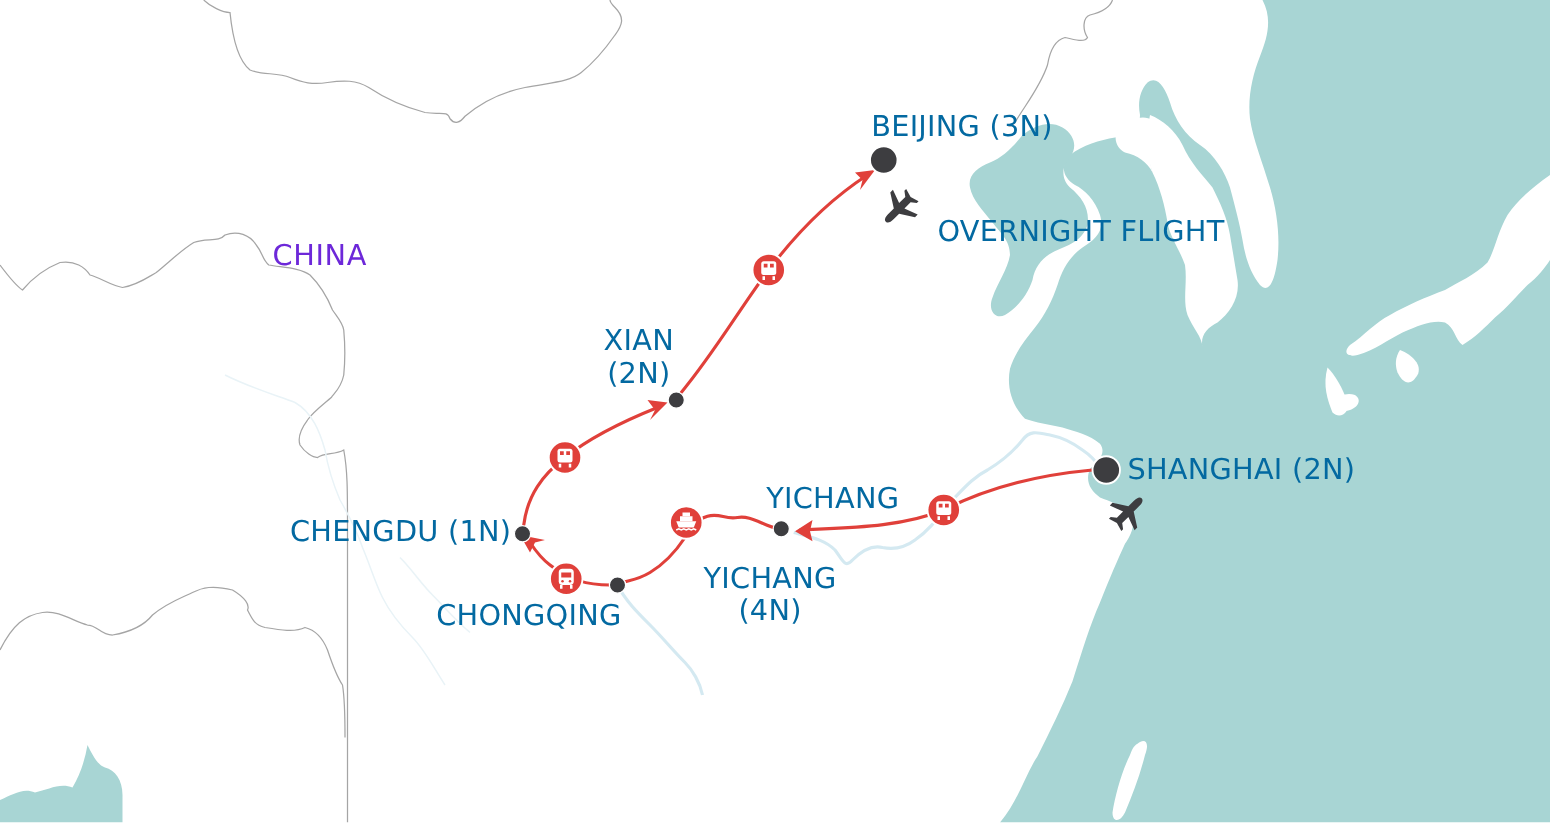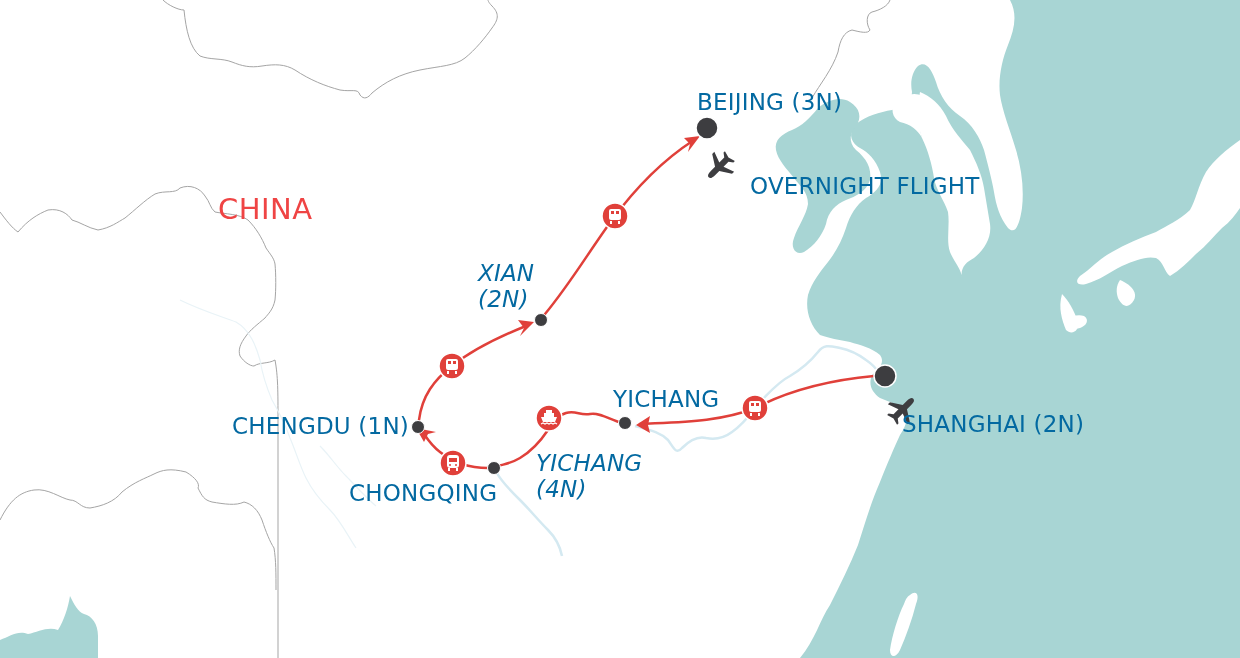--- a/index.html
+++ b/index.html
@@ -12,25 +12,25 @@
   #map svg.base { position: absolute; left: 0; top: 0; }
   .label {
     position: absolute;
     color: #0369a1;
     font-size: 23px;
     letter-spacing: 0.2px;
     line-height: 26px;
     white-space: nowrap;
     font-weight: 500;
   }
-  .label.center { text-align: left; font-style: italic; }
+  .label.center { text-align: center; }
   .country {
     position: absolute;
-    color: #ef4444;
-    font-size: 29px;
+    color: #6d28d9;
+    font-size: 23px;
     letter-spacing: 0.5px;
   }
 </style>
 </head>
 <body>
 
 <div id="map">
   <svg class="base" width="1240" height="658" viewBox="0 0 1240 658">
 
     <g fill="#a8d5d4">
@@ -204,14 +204,14 @@
 
   <div class="label" style="left:232px; top:413px;">CHENGDU (1N)</div>
   <div class="label" style="left:349px; top:480px;">CHONGQING</div>
   <div class="label" style="left:613px; top:386px;">YICHANG</div>
 
   <div class="label center" style="left:536px; top:450px; width:160px;">
     <div>YICHANG</div>
     <div>(4N)</div>
   </div>
 
-  <div class="label" style="left:902px; top:363px;margin-top:48px;">SHANGHAI (2N)</div>
+  <div class="label" style="left:902px; top:363px;">SHANGHAI (2N)</div>
 </div>
 
 </body></html>

